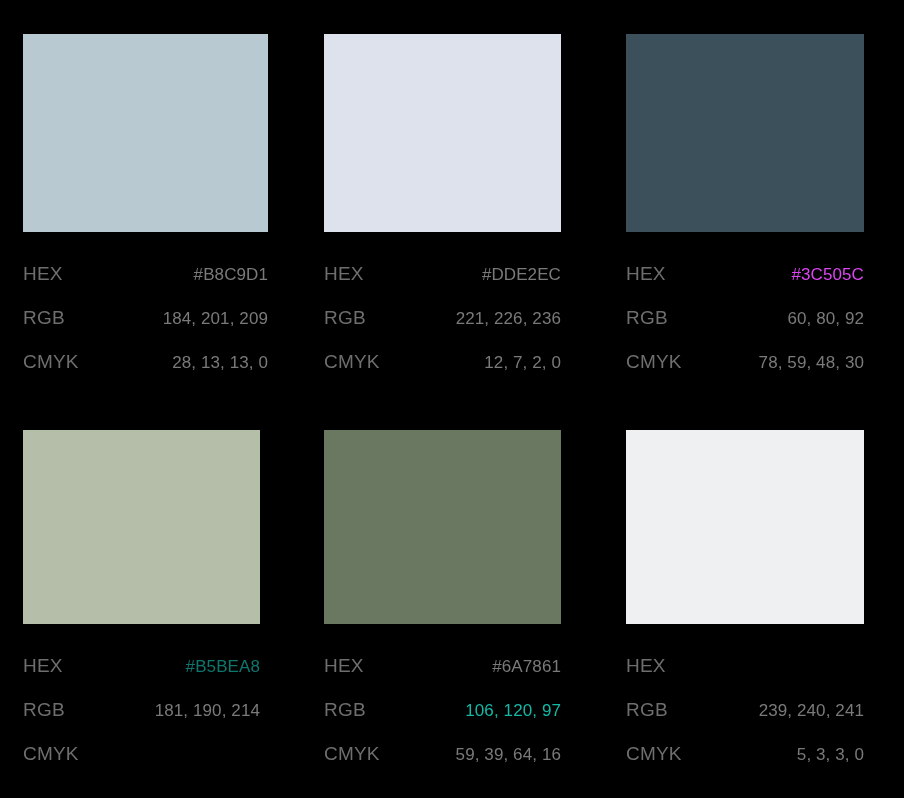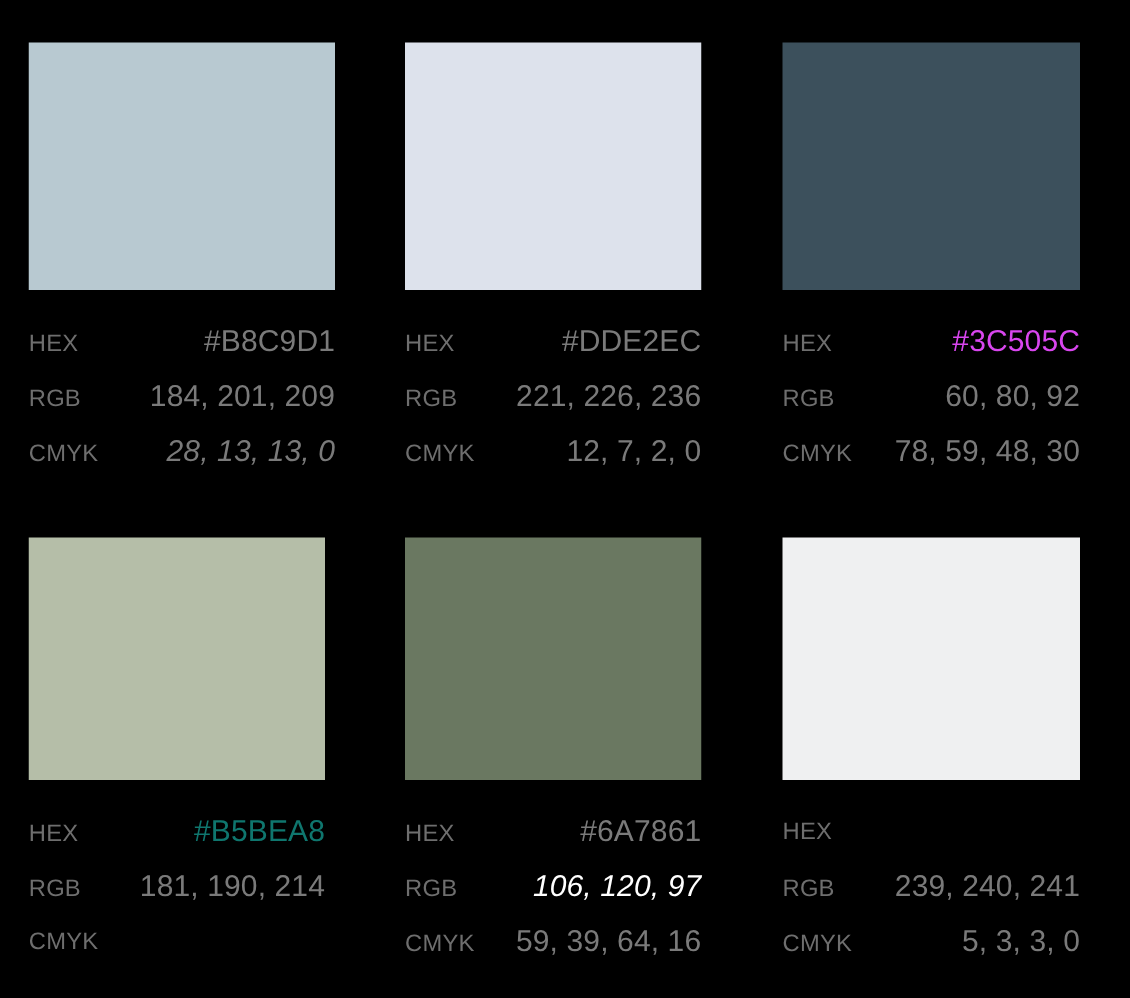--- a/index.html
+++ b/index.html
@@ -64,21 +64,21 @@
   }
 
   .info-label {
     font-size: 19px;
     letter-spacing: 0.2px;
     color: #6e6e6e;
     flex: 0 0 auto;
   }
 
   .info-value {
-    font-size: 24px;
+    font-size: 17px;
     letter-spacing: 0.1px;
     color: #7a7a7a;
     flex: 0 0 auto;
     text-align: left;
   }
 </style>
 </head>
 <body style="background-color: rgb(0, 0, 0);">
 
 <div class="palette-grid">
@@ -91,21 +91,21 @@
         <div class="info-row">
           <span class="info-label" style="color: rgb(110, 110, 110);">HEX</span>
           <span class="info-value" style="color: rgb(122, 122, 122);">#B8C9D1</span>
         </div>
         <div class="info-row">
           <span class="info-label" style="color: rgb(110, 110, 110);">RGB</span>
           <span class="info-value" style="color: rgb(122, 122, 122);">184, 201, 209</span>
         </div>
         <div class="info-row">
           <span class="info-label" style="color: rgb(110, 110, 110);">CMYK</span>
-          <span class="info-value" style="color: rgb(122, 122, 122); font-style: italic;">28, 13, 13, 0</span>
+          <span class="info-value" style="color: rgb(122, 122, 122);">28, 13, 13, 0</span>
         </div>
       </div>
     </div>
 
     <div class="swatch-card col-1">
       <div class="swatch-chip" style="background-color: rgb(221, 226, 236);"></div>
       <div class="swatch-info">
         <div class="info-row">
           <span class="info-label" style="color: rgb(110, 110, 110);">HEX</span>
           <span class="info-value" style="color: rgb(122, 122, 122);">#DDE2EC</span>
@@ -162,21 +162,21 @@
 
     <div class="swatch-card col-1">
       <div class="swatch-chip" style="background-color: rgb(106, 120, 97);"></div>
       <div class="swatch-info">
         <div class="info-row">
           <span class="info-label" style="color: rgb(110, 110, 110);">HEX</span>
           <span class="info-value" style="color: rgb(122, 122, 122);">#6A7861</span>
         </div>
         <div class="info-row">
           <span class="info-label" style="color: rgb(110, 110, 110);">RGB</span>
-          <span class="info-value" style="color: #ffffff; font-style: italic;">106, 120, 97</span>
+          <span class="info-value" style="color: #14b8a6;">106, 120, 97</span>
         </div>
         <div class="info-row">
           <span class="info-label" style="color: rgb(110, 110, 110);">CMYK</span>
           <span class="info-value" style="color: rgb(122, 122, 122);">59, 39, 64, 16</span>
         </div>
       </div>
     </div>
 
     <div class="swatch-card col-2">
       <div class="swatch-chip" style="background-color: rgb(239, 240, 241);"></div>

